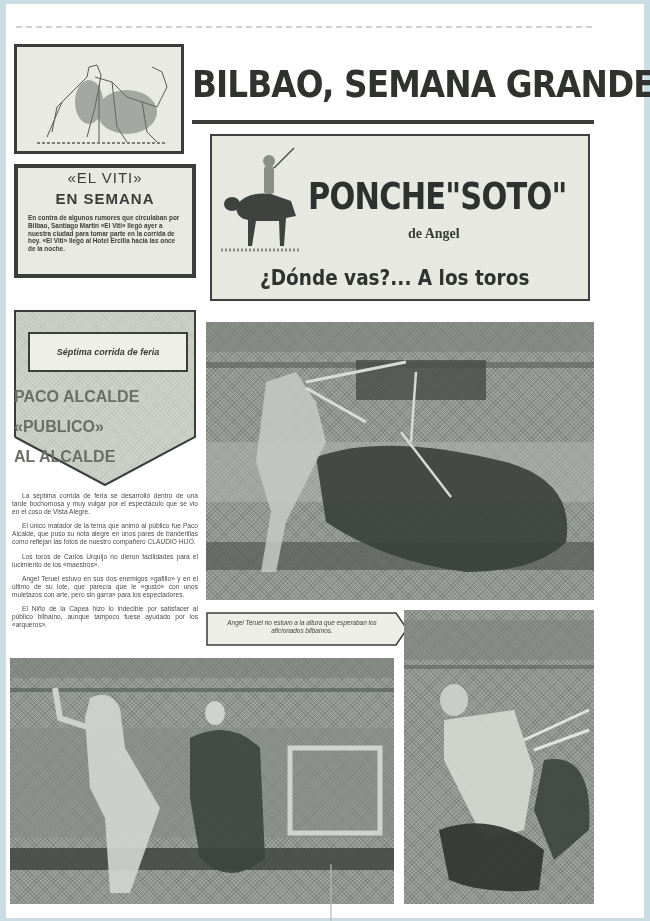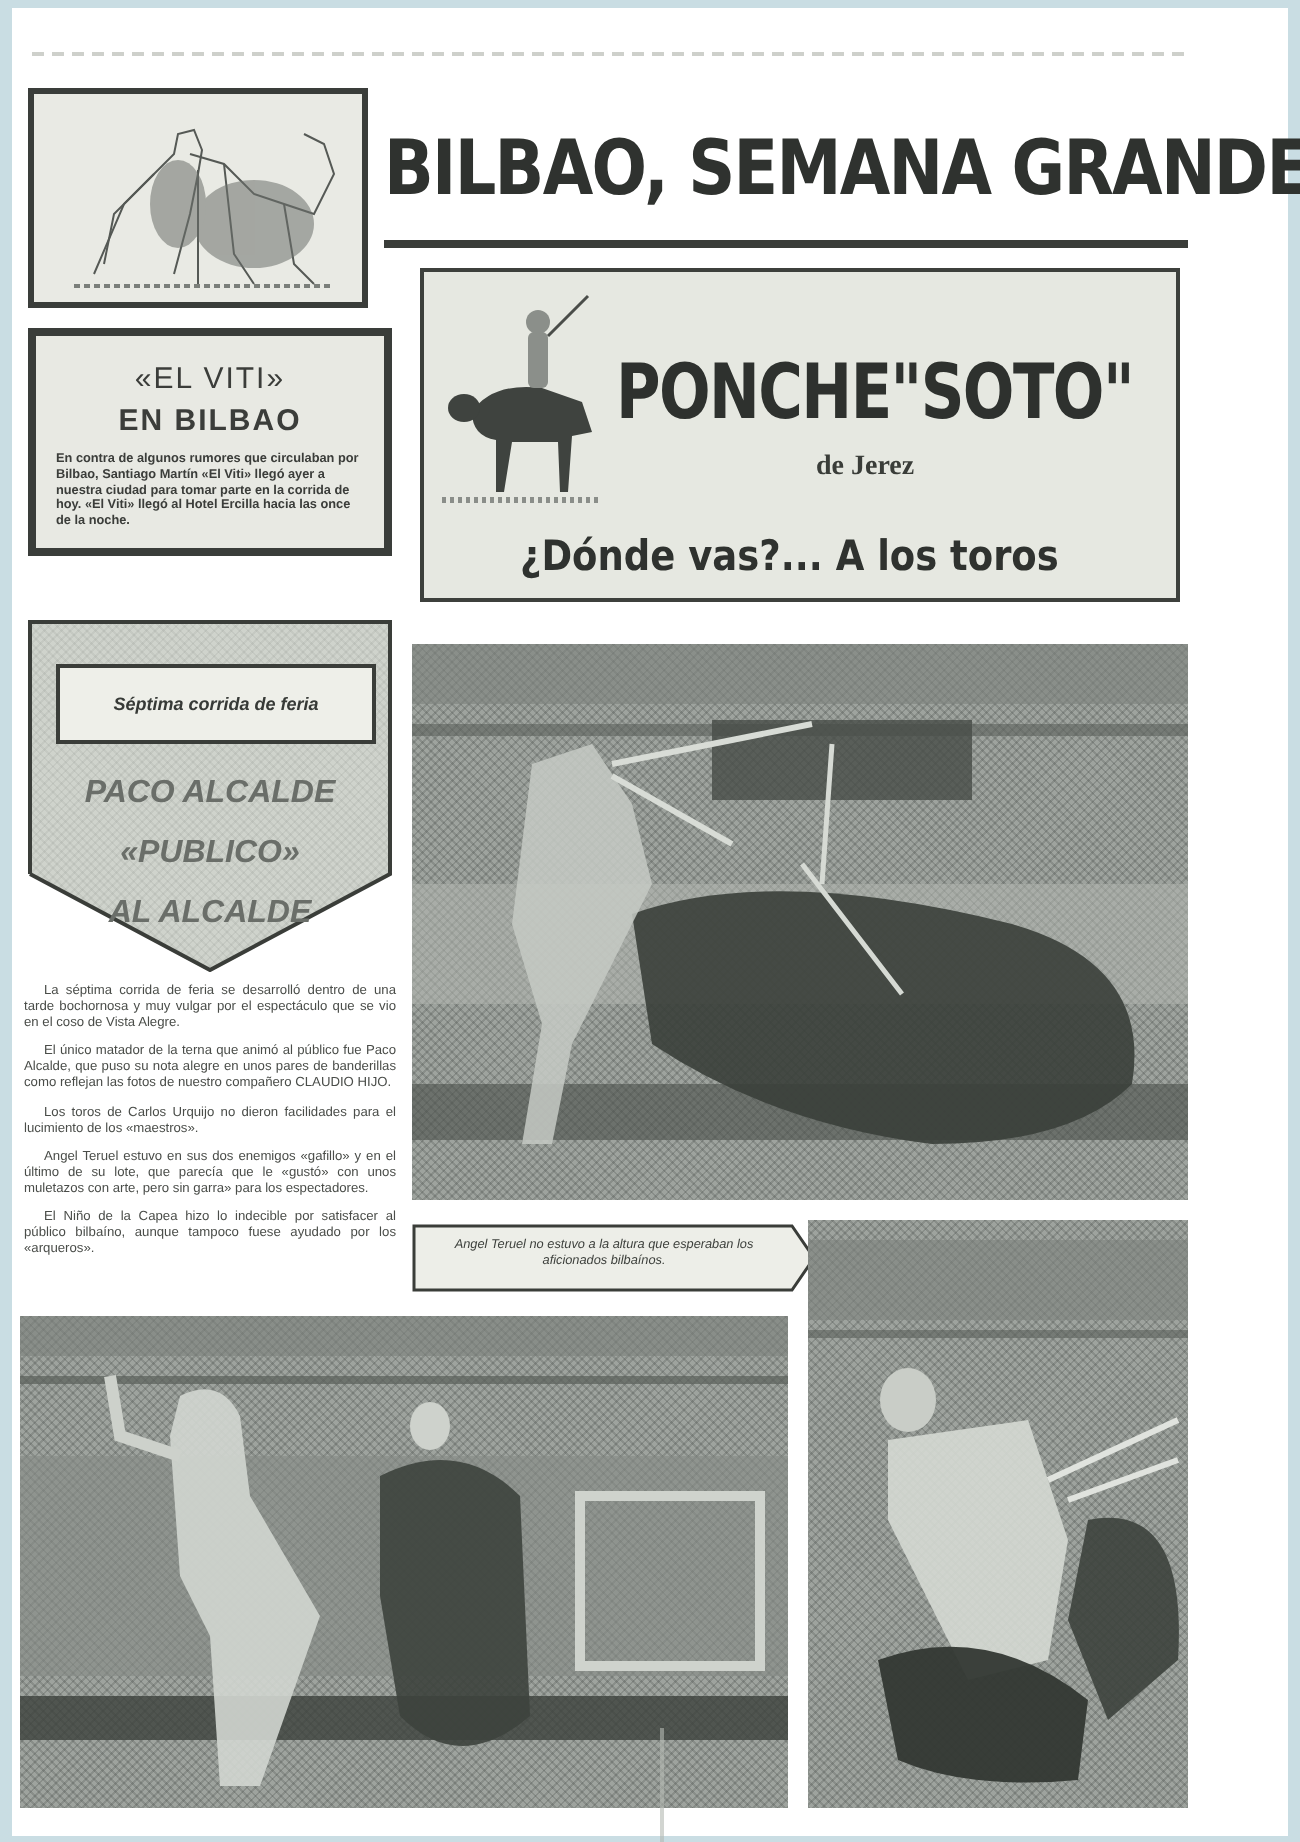--- a/index.html
+++ b/index.html
@@ -31,21 +31,21 @@
     font-weight: bold; font-size: 38px; color: #2f322f;
     letter-spacing: -1px; transform: scaleX(0.86); transform-origin: left top;
     white-space: nowrap; line-height: 60px;
   }
   .head-rule { left: 186px; top: 116px; width: 402px; height: 4px; background: #3a3d39; }
 
   
   .viti-box {
     left: 8px; top: 160px; width: 182px; height: 114px;
     border: 4px solid #3a3d3a; background: #e8e9e3;
-    text-align: center; padding-top: 12px;
+    text-align: center; 
   }
   .viti-title { font-size: 15px; color: #3b3d3a; line-height: 20px; letter-spacing: 1px; }
   .viti-sub { font-size: 15px; font-weight: bold; color: #3b3d3a; line-height: 22px; letter-spacing: 1px; }
   .viti-text { font-size: 6.4px; line-height: 7.8px; color: #3b3d3a; font-weight: bold; padding: 4px 10px 0 10px; text-align: left; }
 
   
   .ad-box {
     left: 204px; top: 130px; width: 380px; height: 167px;
     border: 2px solid #3d403c; background: #e6e8e1;
   }
@@ -71,22 +71,22 @@
     clip-path: polygon(0 0, 100% 0, 100% 72%, 50% 100%, 0 72%);
   }
   .paco-border { position: absolute; left: 0; top: 0; width: 182px; height: 176px; }
   .paco-label-box {
     position: absolute; left: 14px; top: 22px; width: 160px; height: 40px;
     background: #eeefe9; border: 2px solid #3a3d39;
     font-size: 9px; font-style: italic; font-weight: bold; color: #373a37;
     text-align: center; line-height: 36px;
   }
   .paco-headline {
-    position: absolute; left: 0; top: 72px; width: 182px; text-align: center;
-    font-style: italic; font-weight: bold; font-size: 16px; color: #6a6e69; line-height: 30px;
+    position: absolute; left: 0; top: 72px; width: 182px; 
+    font-weight: bold; font-size: 16px; color: #6a6e69; line-height: 30px;
   }
 
   
   .body-col { left: 6px; top: 488px; width: 186px; font-size: 6.6px; color: #4a4d49; line-height: 8.1px; text-align: justify; }
   .body-col p { margin-bottom: 6px; text-indent: 10px; }
 
   
   .photo {
     background:
       repeating-linear-gradient(45deg, rgba(40,45,42,.18) 0 1px, transparent 1px 3px),
@@ -126,39 +126,39 @@
       </g>
       <path d="M20 96 L150 96" stroke="#7b7f7a" stroke-width="2" stroke-dasharray="3 2"></path>
     </svg>
   </div>
 
   <div class="abs headline">BILBAO, SEMANA GRANDE</div>
   <div class="abs head-rule"></div>
 
   <div class="abs viti-box">
     <div class="viti-title">«EL VITI»</div>
-    <div class="viti-sub">EN BILBAO</div>
+    <div class="viti-sub">EN SEMANA</div>
     <div class="viti-text">En contra de algunos rumores que circulaban por Bilbao, Santiago Martín «El Viti» llegó ayer a nuestra ciudad para tomar parte en la corrida de hoy. «El Viti» llegó al Hotel Ercilla hacia las once de la noche.</div>
   </div>
 
   <div class="abs ad-box">
     <svg class="abs ad-rider" viewBox="0 0 90 110">
       <g fill="#3f433f">
         <path d="M20 60 Q30 45 55 48 L75 55 L80 70 L70 72 L68 100 L64 100 L63 75 L40 75 L36 100 L32 100 L32 74 Q20 72 20 60 Z"></path>
         <ellipse cx="16" cy="58" rx="8" ry="7"></ellipse>
       </g>
       <g fill="#8b8f8a">
         <rect x="48" y="20" width="10" height="28" rx="3"></rect>
         <circle cx="53" cy="15" r="6"></circle>
       </g>
       <path d="M58 22 L78 2" stroke="#4a4d49" stroke-width="1.5"></path>
       <path d="M5 104 L85 104" stroke="#8a8e89" stroke-width="3" stroke-dasharray="2 2"></path>
     </svg>
     <div class="abs ad-brand">PONCHE"SOTO"</div>
-    <div class="abs ad-origin">de Jerez</div>
+    <div class="abs ad-origin">de Angel</div>
     <div class="abs ad-slogan">¿Dónde vas?... A los toros</div>
   </div>
 
   <div class="abs paco-box">
     <div class="paco-shape"></div>
     <svg class="paco-border" viewBox="0 0 182 176">
       <polyline points="1,127 1,1 181,1 181,127 91,175 1,127" fill="none" stroke="#3a3d39" stroke-width="2"></polyline>
     </svg>
     <div class="paco-label-box">Séptima corrida de feria</div>
     <div class="paco-headline">

